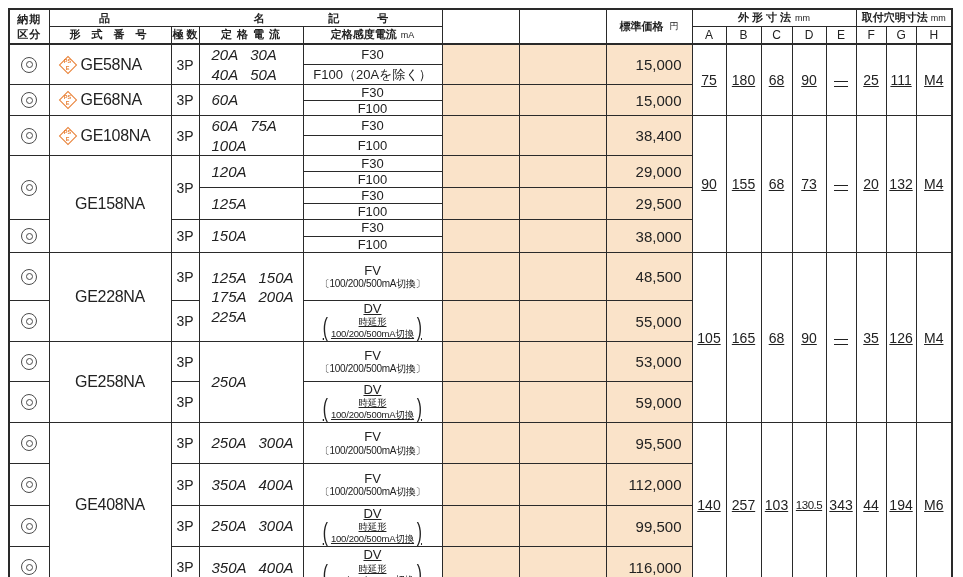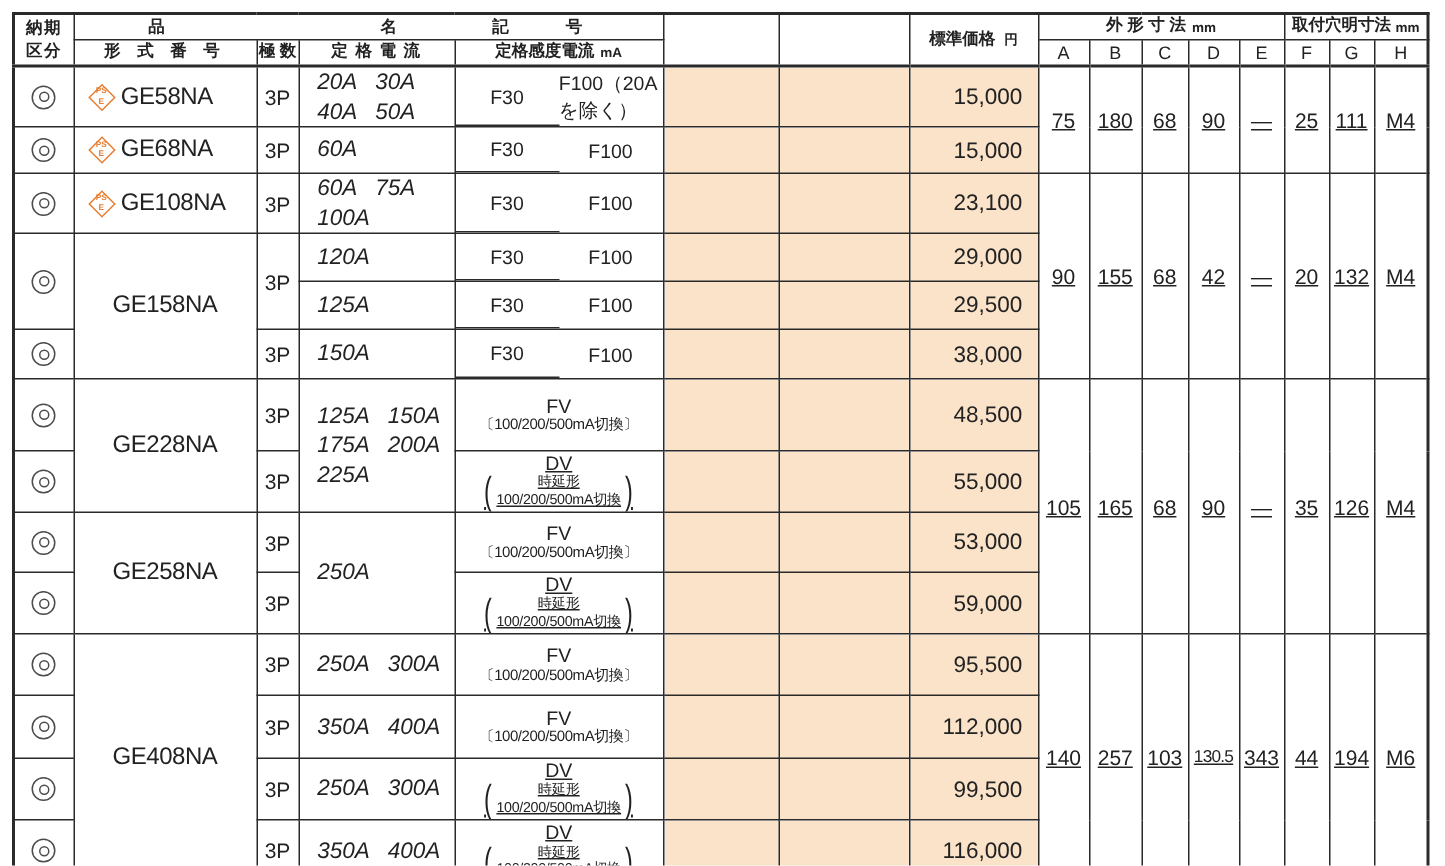--- a/index.html
+++ b/index.html
@@ -16,37 +16,37 @@
   }
   .wrap{padding:8px 0 0 8px;}
   table{border-collapse:collapse;table-layout:fixed;width:943px;border:2px solid var(--border);}
   th,td{border:1px solid var(--border);padding:0;overflow:hidden;vertical-align:middle;}
   th{font-weight:bold;}
   .hb{border-bottom:2px solid var(--border);}
   
   .jh{font-size:11px;letter-spacing:1px;text-align:center;line-height:1.35;}
   .pg{position:relative;height:17px;}
   .pg span{position:absolute;top:50%;transform:translate(-50%,-50%);font-size:11px;font-weight:bold;}
-  .unit{font-size:9px;font-weight:bold;}
+  .unit{font-size:9px;font-weight:normal;}
   .flexc{display:flex;align-items:center;justify-content:center;gap:6px;}
   .collbl{font-size:12px;font-weight:400;text-align:center;}
   .ls4{letter-spacing:4px;margin-top:28px;}
   .ls0{letter-spacing:0;}
   .mark{margin:0 auto;width:16px;height:16px;border:1.5px solid #4c4c4c;border-radius:50%;display:flex;align-items:center;justify-content:center;}
   .mark i{width:7px;height:7px;border:1.5px solid #4c4c4c;border-radius:50%;display:block;}
   .modelcell{text-align:center;}
   .model{font-weight:normal;font-size:16px;letter-spacing:-0.3px;white-space:nowrap;}
   .model-pse{display:flex;align-items:center;justify-content:flex-start;padding-left:7px;gap:2px;}
   .pse{position:relative;width:22px;height:22px;flex:0 0 auto;}
   .pse .dia{position:absolute;left:50%;top:50%;width:13px;height:13px;border:1.8px solid var(--orange);transform:translate(-50%,-50%) rotate(45deg);}
   .pse .txt{position:absolute;inset:0;display:flex;flex-direction:column;align-items:center;justify-content:center;font-size:5.5px;line-height:1.1;color:var(--orange);font-weight:bold;}
   .pole{font-size:14px;text-align:center;}
   .cur{font-size:15px;text-align:left;padding-left:12px;white-space:pre-wrap;line-height:1.3;font-style:italic;}
   .sens{position:relative;padding:0;}
-  .sens .fill{position:absolute;inset:0;display:flex;flex-direction:row;}
+  .sens .fill{position:absolute;inset:0;display:flex;flex-direction:column;}
   .sens .half{flex:1;display:flex;align-items:center;justify-content:center;font-size:13px;}
   .sens .half:first-child{border-bottom:1px solid var(--border);}
   .fvcell{text-align:center;font-size:13px;line-height:1.2;}
   .fvcell .sub{font-size:10px;letter-spacing:-0.3px;}
   .dv{display:flex;flex-direction:column;align-items:center;justify-content:center;line-height:1.1;text-decoration:underline;}
   .dv-top{font-size:13px;}
   .dv-body{display:flex;align-items:center;justify-content:center;gap:1px;}
   .paren{font-size:26px;font-weight:300;line-height:0.9;transform:scaleX(0.6);display:inline-block;}
   .dv-mid{display:flex;flex-direction:column;align-items:center;justify-content:center;line-height:1.25;}
   .dv-mid span{font-size:9.5px;letter-spacing:-0.2px;white-space:nowrap;}
@@ -226,25 +226,25 @@
     <td class="cur">60A   75A
 100A</td>
     <td class="sens">
       <div class="fill">
         <div class="half">F30</div>
         <div class="half">F100</div>
       </div>
     </td>
     <td class="peach"></td>
     <td class="peach"></td>
-    <td class="price">23,100</td>
+    <td class="price">38,400</td>
     <td rowspan="4" class="dim">90</td>
     <td rowspan="4" class="dim">155</td>
     <td rowspan="4" class="dim">68</td>
-    <td rowspan="4" class="dim">42</td>
+    <td rowspan="4" class="dim">73</td>
     <td rowspan="4" class="dim">—</td>
     <td rowspan="4" class="dim">20</td>
     <td rowspan="4" class="dim">132</td>
     <td rowspan="4" class="dim">M4</td>
   </tr>
 
   <tr style="height:32px">
     <td rowspan="2">
             <div class="mark">
               <i></i>

